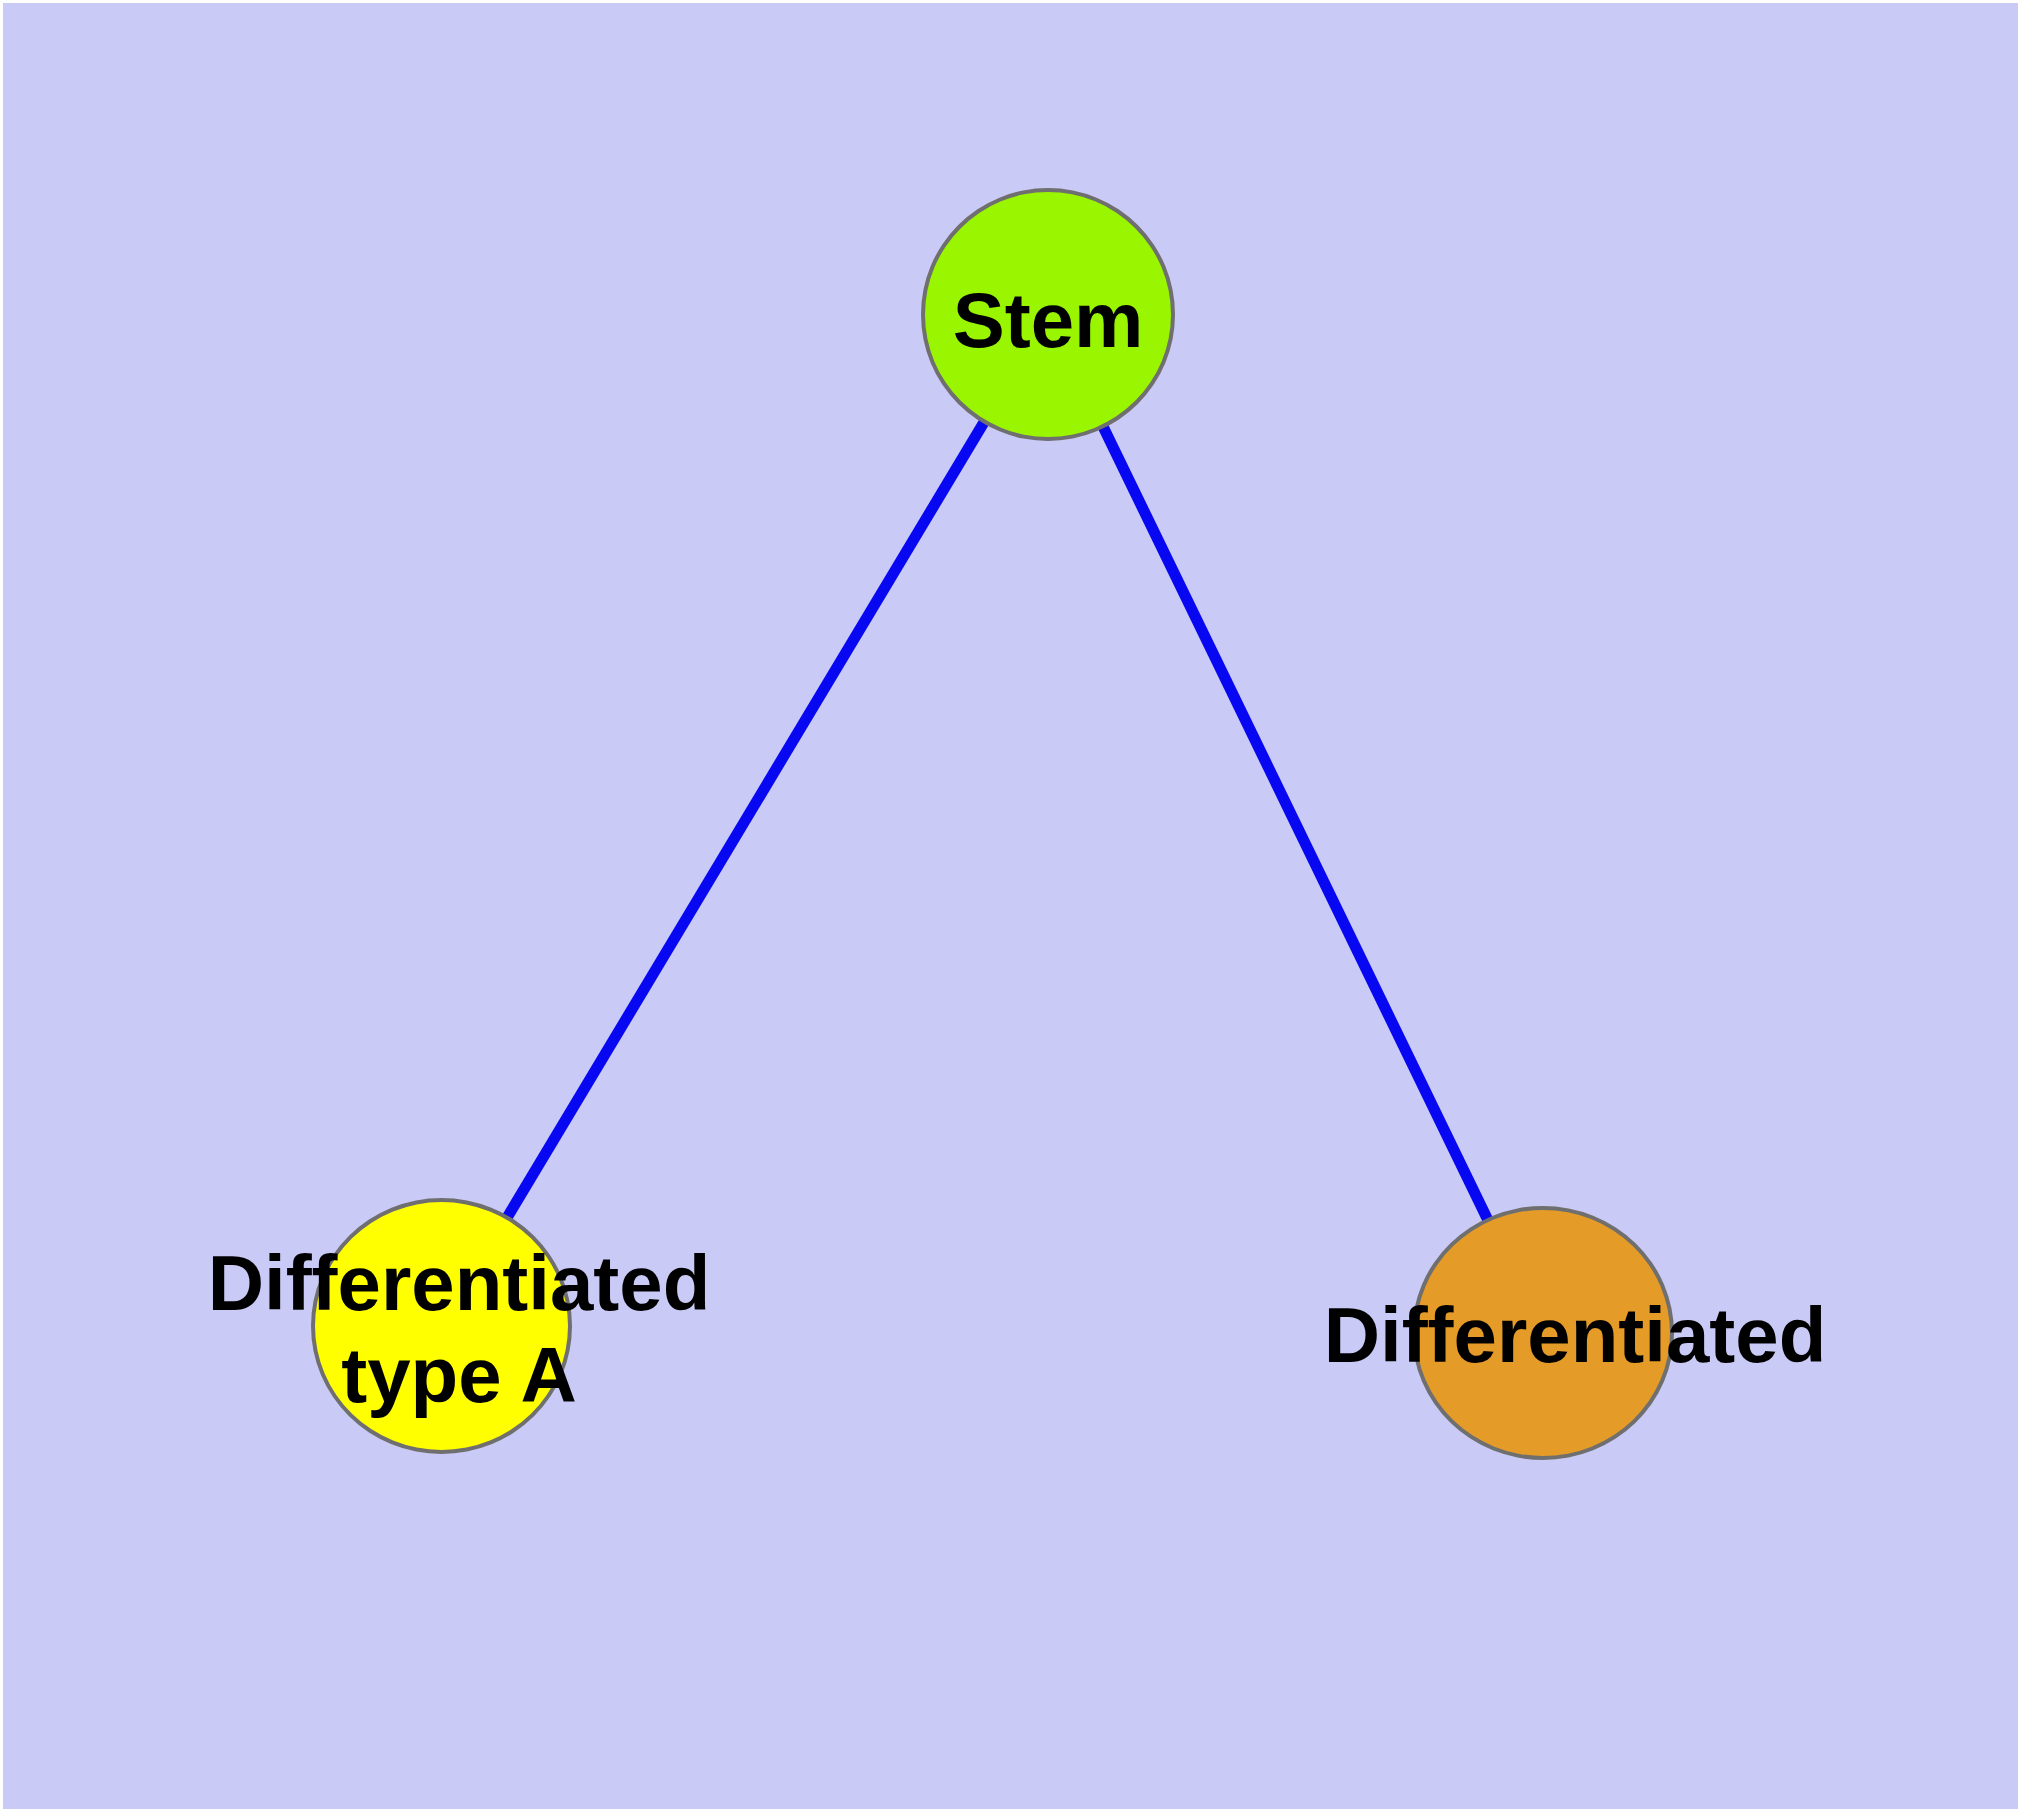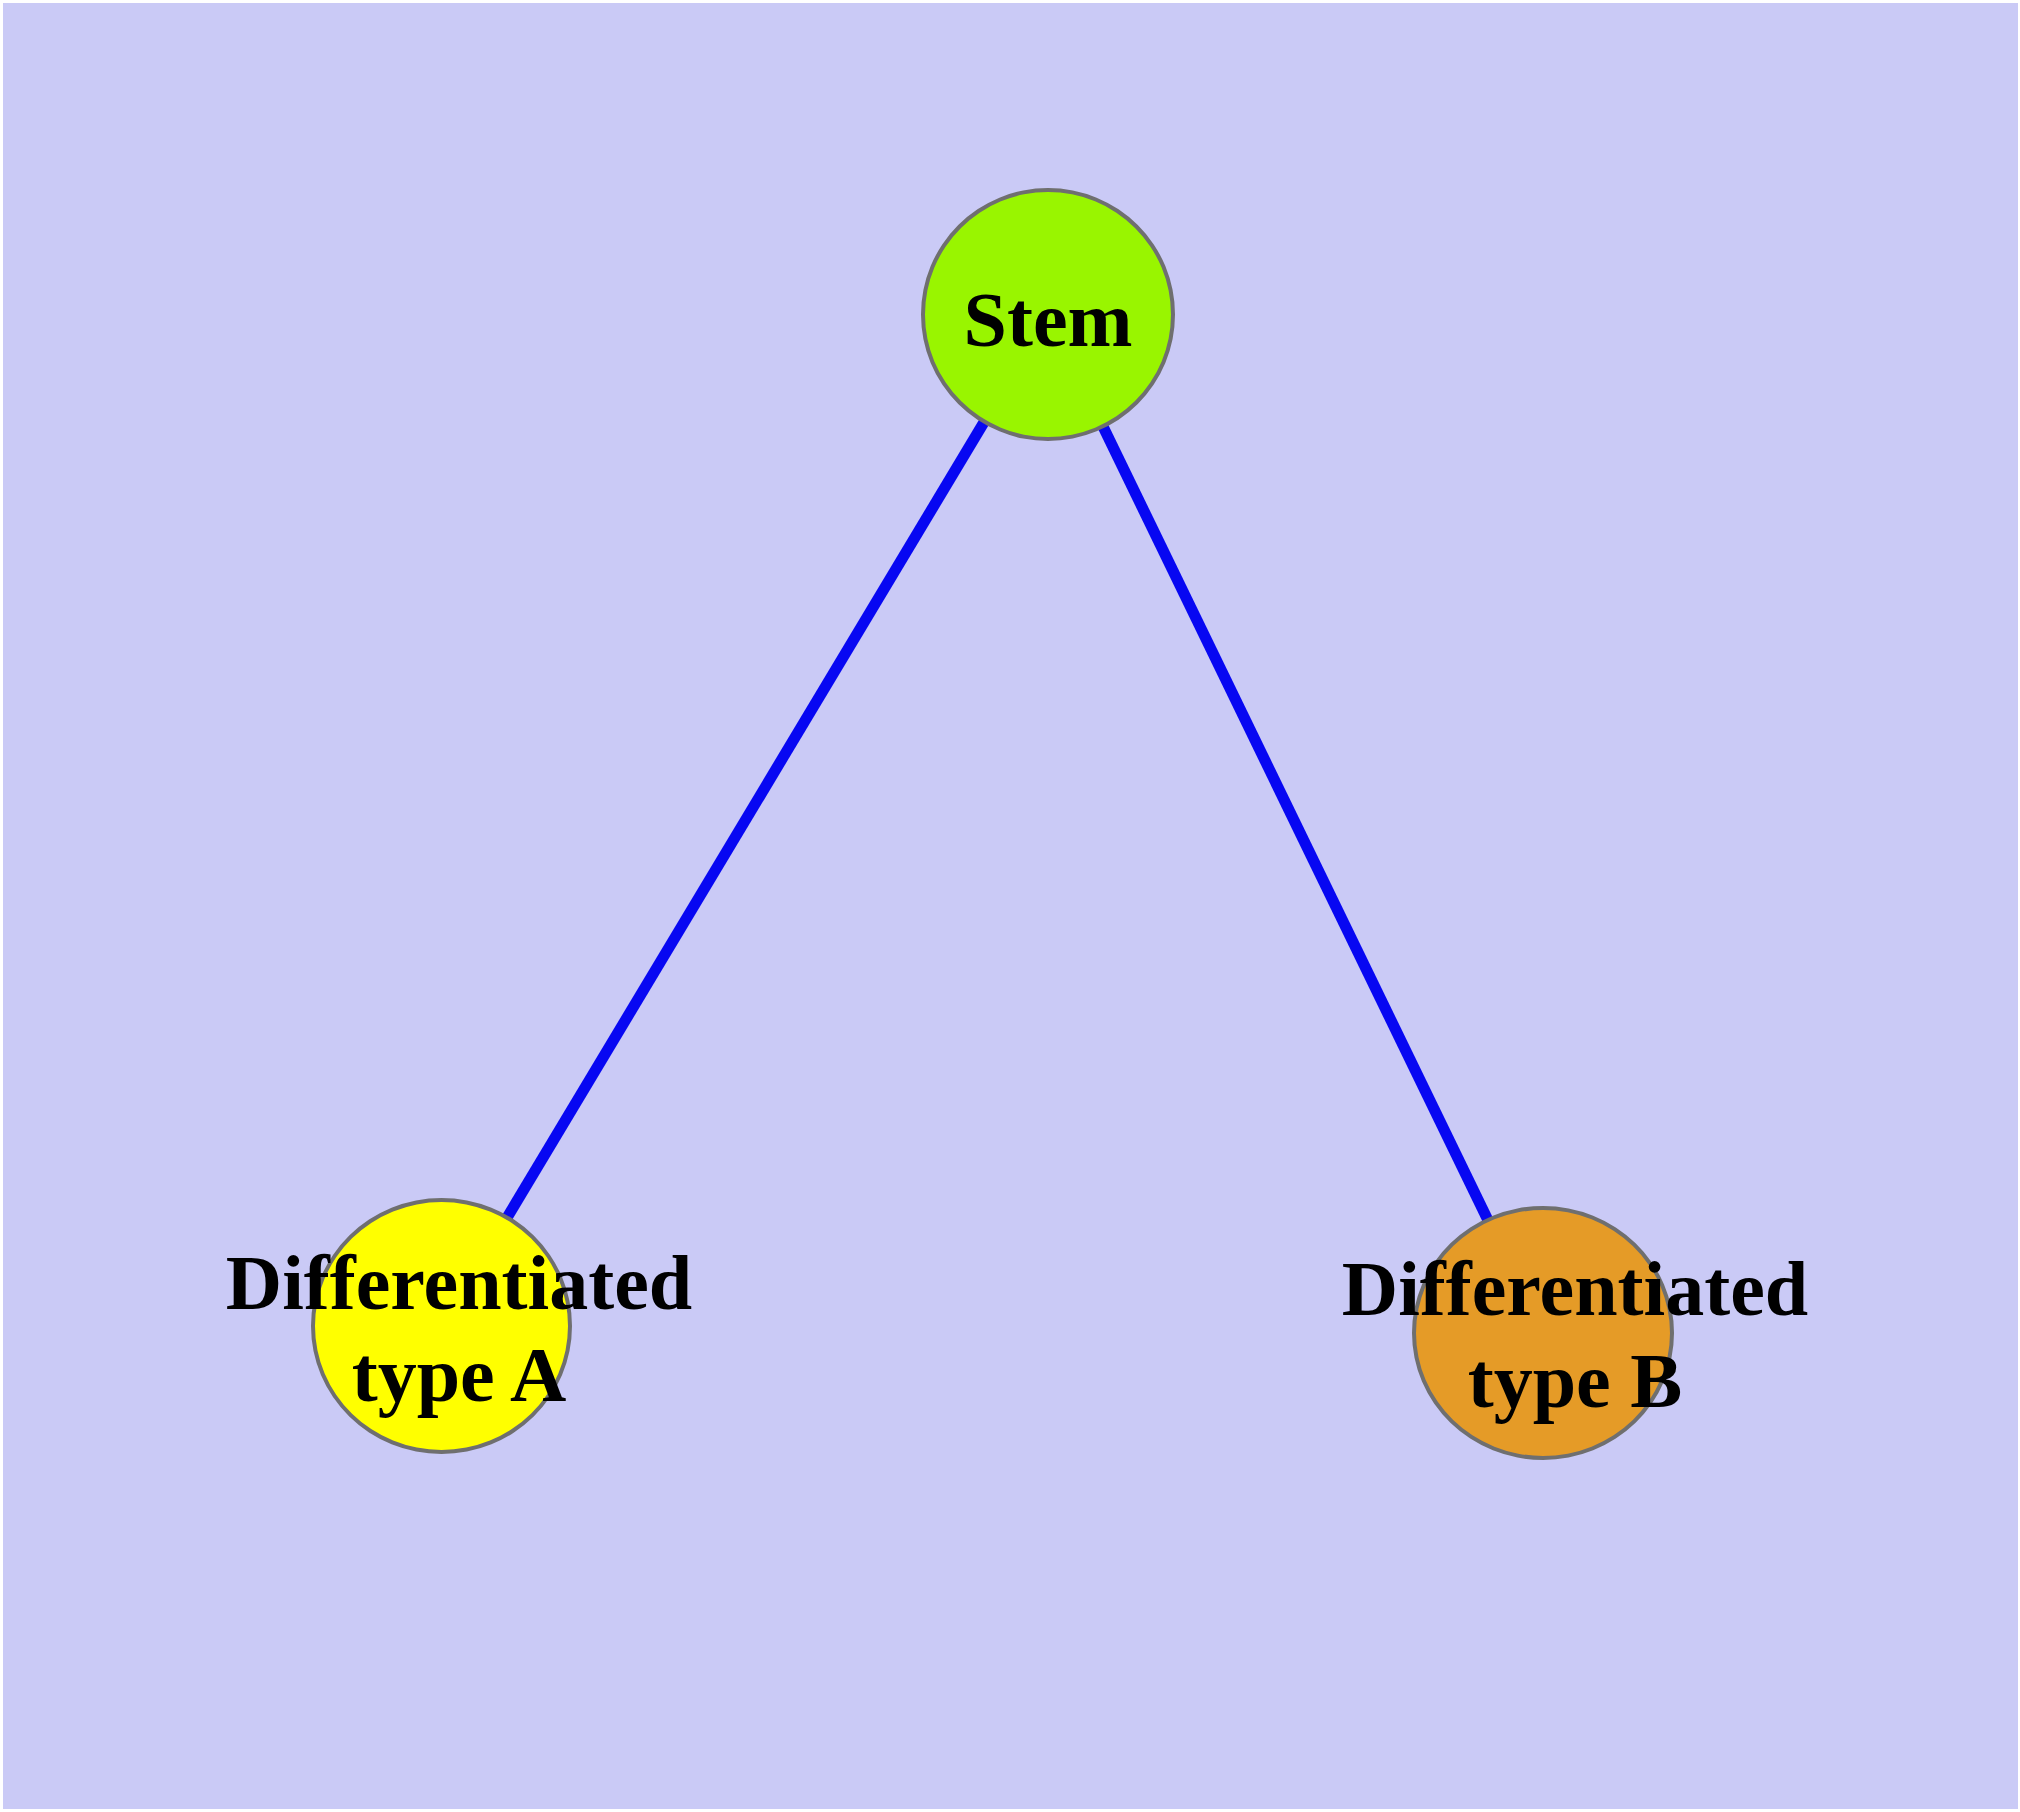--- a/index.html
+++ b/index.html
@@ -5,21 +5,21 @@
   html, body {
     margin: 0;
     padding: 0;
   }
   .canvas {
     position: relative;
     width: 2021px;
     height: 1812px;
     background: #ffffff;
     overflow: hidden;
-    font-family: Liberation Serif, serif;
+    font-family: Liberation Sans, sans-serif;
   }
   .plot-area {
     position: absolute;
     left: 3.4px;
     top: 3.4px;
     right: 3.4px;
     bottom: 3.4px;
   }
   .edges-svg {
     position: absolute;
@@ -71,17 +71,16 @@
 
   <div class="node-label single stem-label" style="color: rgb(0, 0, 0);">Stem</div>
 
   <div class="node-label double type-a-label" style="color: rgb(0, 0, 0);">
     <div>Differentiated</div>
     <div>type A</div>
   </div>
 
   <div class="node-label double type-b-label" style="color: rgb(0, 0, 0);">
     <div>Differentiated</div>
-    <div>type B</div>
   </div>
 
 </div>
 
 
 </body></html>

